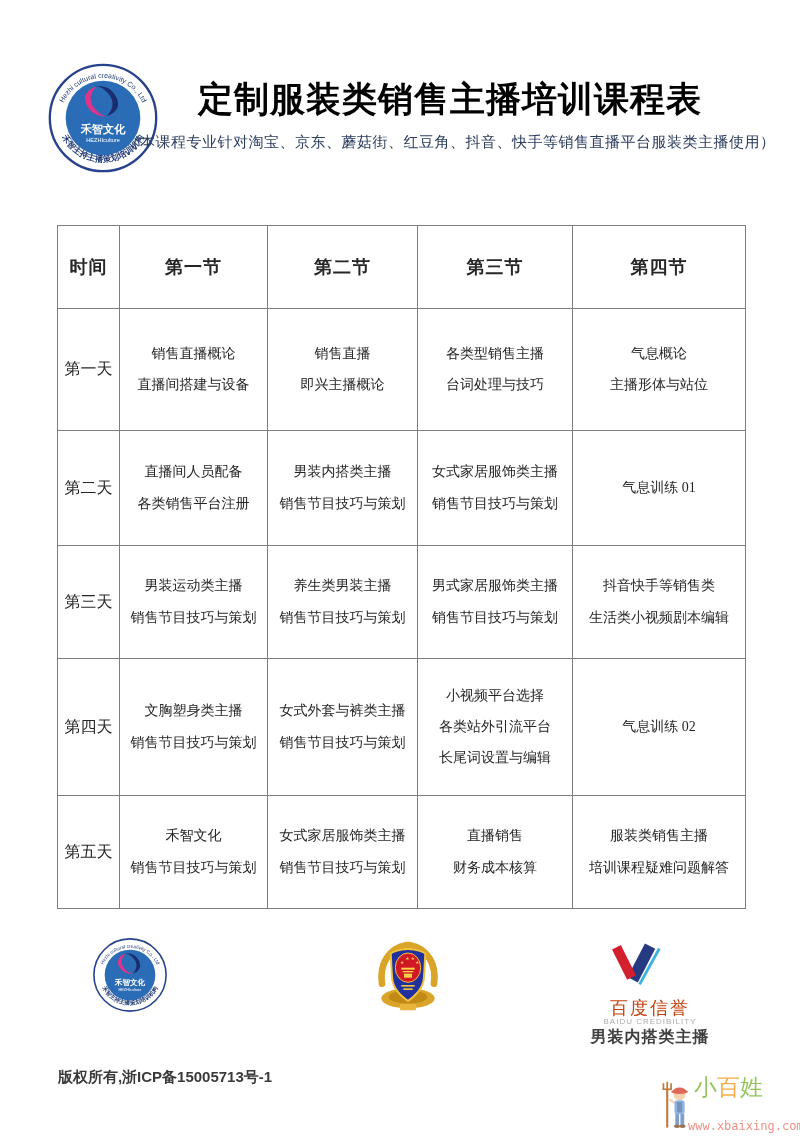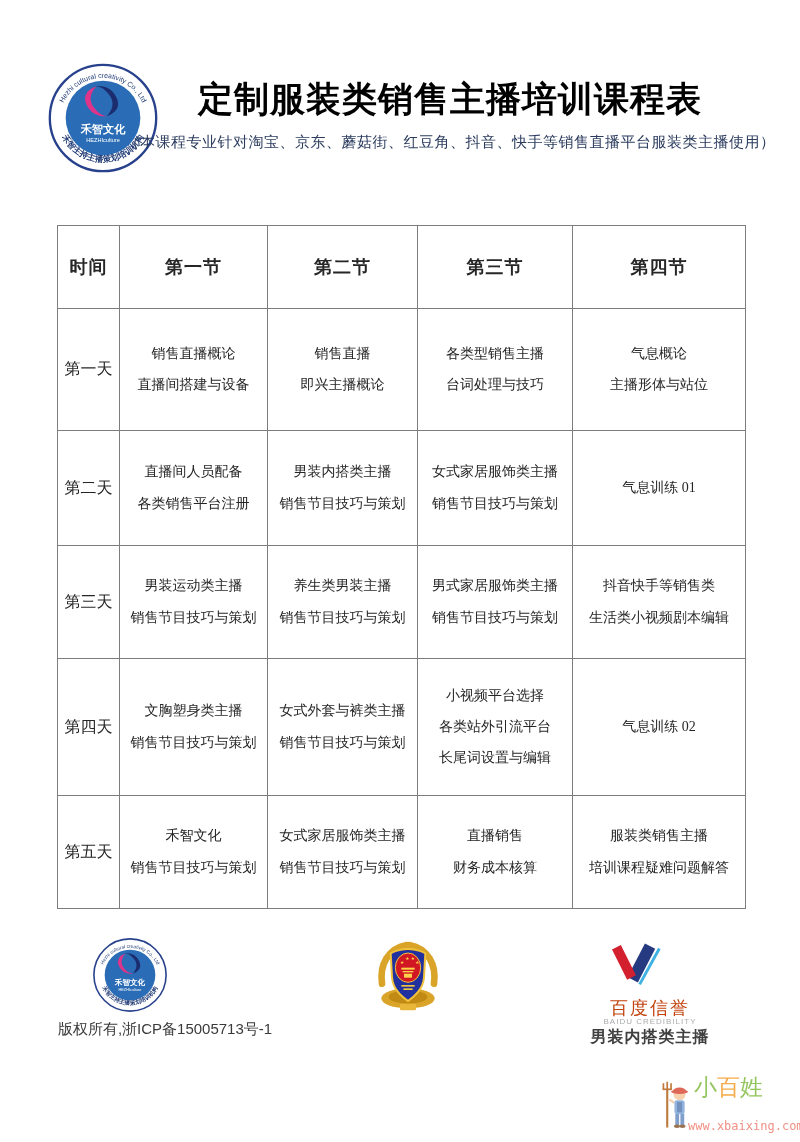--- a/index.html
+++ b/index.html
@@ -23,22 +23,22 @@
   .course th{font-size:18px;font-weight:bold;letter-spacing:1px;}
   .course tbody tr:nth-child(1){height:122px}
   .course tbody tr:nth-child(2){height:115px}
   .course tbody tr:nth-child(3){height:113px}
   .course tbody tr:nth-child(4){height:137px}
   .course tbody tr:nth-child(5){height:113px}
   .course td.day{font-size:16px;margin-top:20px;}
   .course td .line{font-size:14px;margin:13px 4px;line-height:1.3;}
 
   
-  .copyright{position:absolute;left:30px;top:1020px;width:270px;text-align:center;
-      font-family:"Liberation Sans",sans-serif;font-size:15px;font-weight:400;color:#3a3a3a;}
+  .copyright{position:absolute;left:30px;top:1068px;width:270px;text-align:center;
+      font-family:"Liberation Sans",sans-serif;font-size:15px;font-weight:700;color:#3a3a3a;}
   .badge{position:absolute;left:368px;top:935px;width:80px;height:84px;}
   .police-text{position:absolute;left:285px;top:1024px;width:245px;text-align:center;
       font-family:"Liberation Sans",sans-serif;font-size:16px;font-weight:700;color:#0f0f0f;}
   .baidu-logo{position:absolute;left:606px;top:942px;width:58px;height:50px;}
   .baidu-cn{position:absolute;left:575px;top:996px;width:150px;text-align:center;
       font-family:"Liberation Sans",sans-serif;font-size:18px;color:#c2410c;letter-spacing:2px;}
   .baidu-en{position:absolute;left:575px;top:1017px;width:150px;text-align:center;
       font-family:"Liberation Sans",sans-serif;font-size:8px;color:#ababab;letter-spacing:1px;}
   .baidu-cert{position:absolute;left:575px;top:1027px;width:150px;text-align:center;
       font-family:"Liberation Sans",sans-serif;font-size:16px;font-weight:700;color:#3f3f3f;letter-spacing:1px;}

